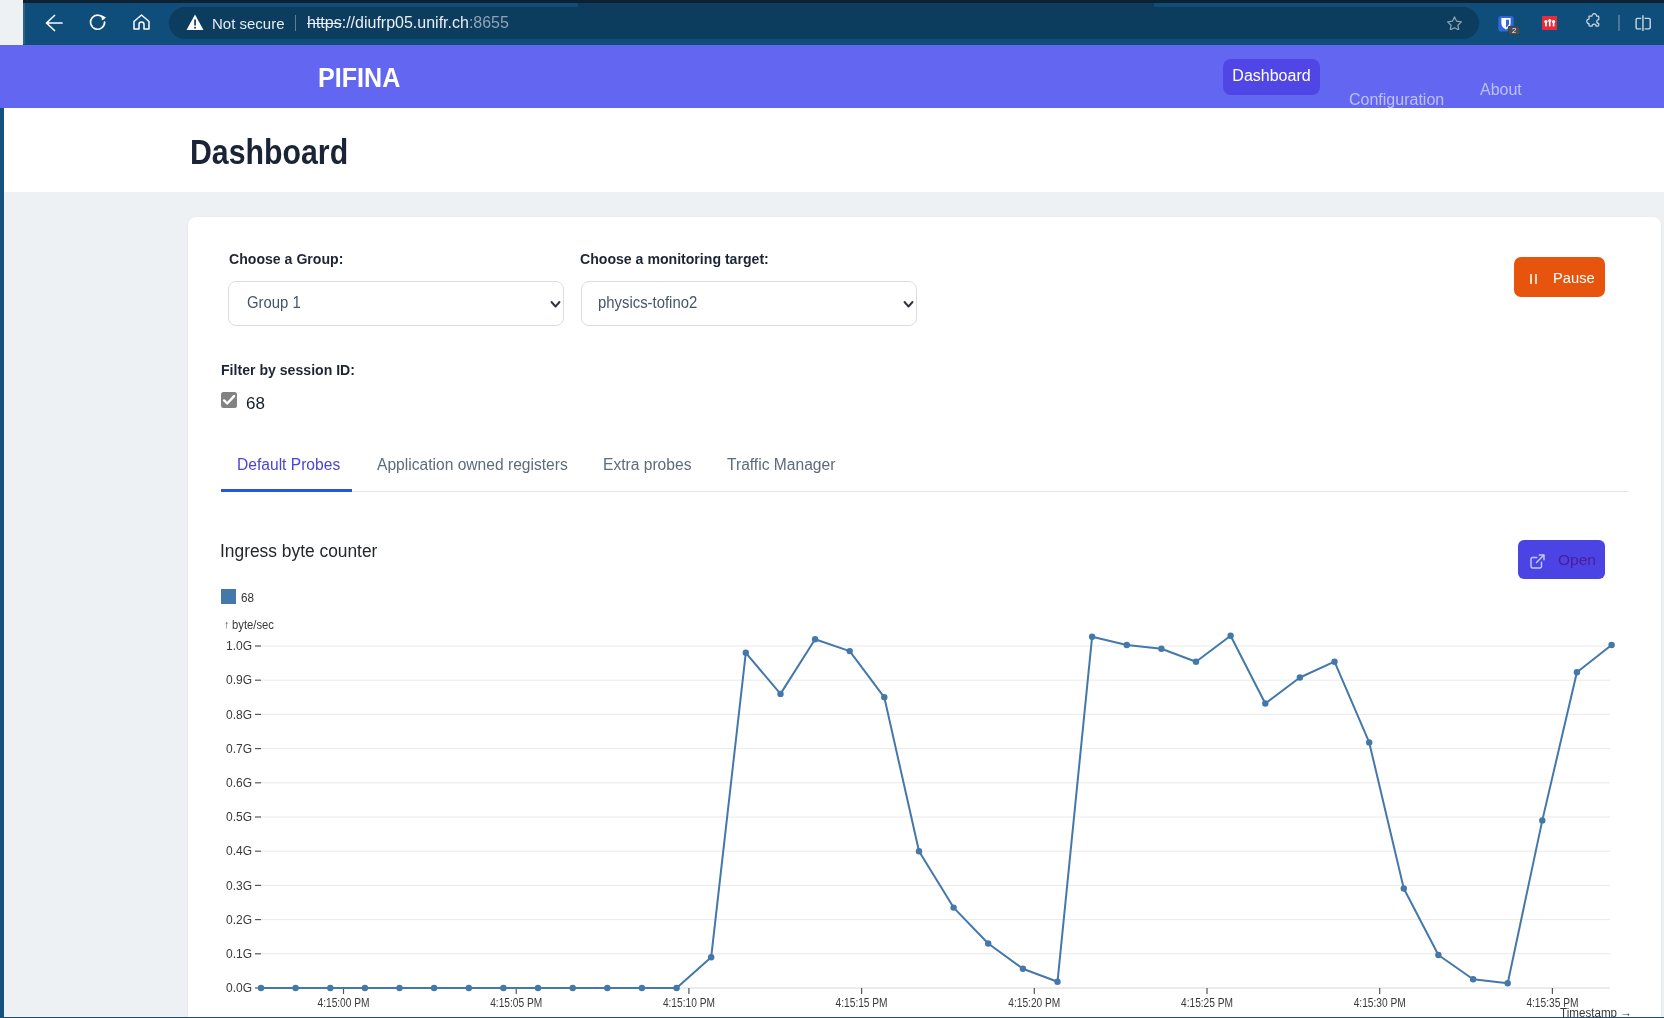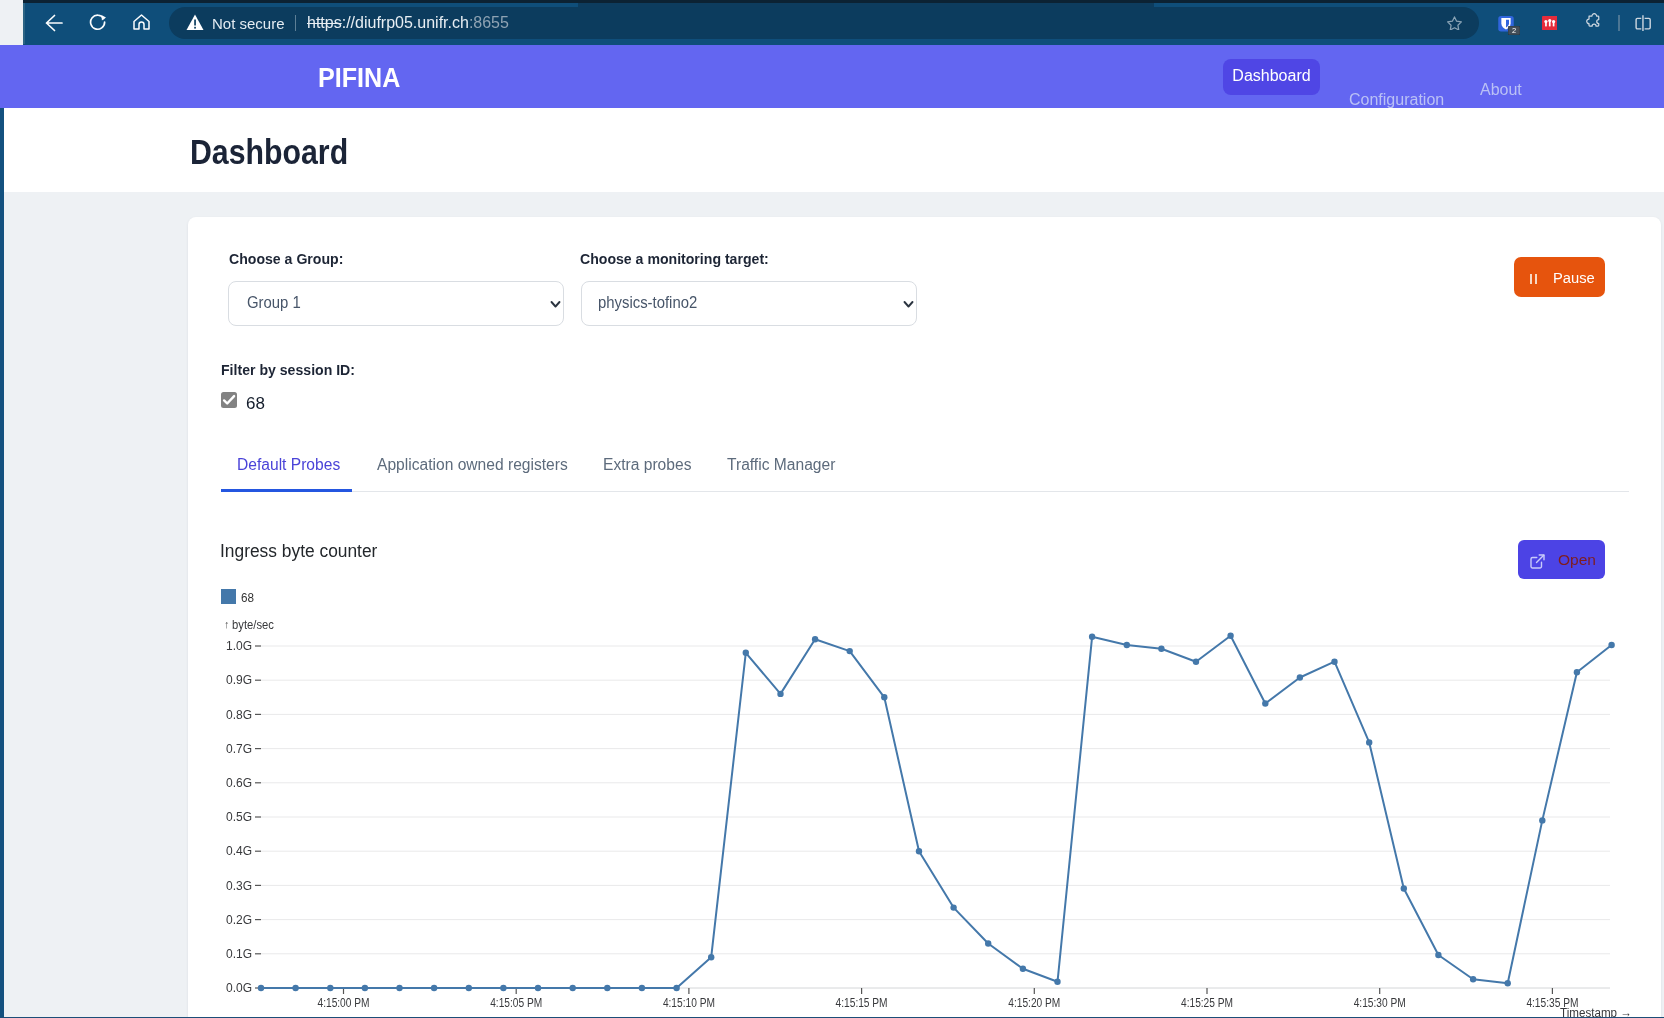--- a/index.html
+++ b/index.html
@@ -43,21 +43,21 @@
 #cb { position:absolute; left:221px; top:392px; width:16px; height:16px; background:#828282; border-radius:2.5px; }
 #cblbl { position:absolute; left:246px; top:393.5px; font-size:17px; color:#131c2b; }
 
 .tab { position:absolute; font-size:16px; color:#5d6b7c; transform:scaleX(0.975); transform-origin:left; }
 #tabactive { color:#4a43d8; }
 #tabline { position:absolute; left:221px; top:490.5px; width:1408px; height:1px; background:#e3e6ea; }
 #tabunderline { position:absolute; left:220.5px; top:489px; width:131px; height:3px; background:#2456e0; }
 
 #charttitle { position:absolute; left:220px; top:541px; font-size:18px; color:#23272b; transform:scaleX(0.965); transform-origin:left; }
 #openbtn { position:absolute; left:1518px; top:540px; width:87px; height:39px; background:#4c43e5; border-radius:6px; }
-#opentxt { position:absolute; left:1558px; top:551px; font-size:15.5px; color:#7f1d1d; }
+#opentxt { position:absolute; left:1558px; top:551px; font-size:15.5px; color:#4c1d95; }
 
 #legsq { position:absolute; left:221px; top:589px; width:15px; height:14.5px; background:#4478aa; }
 #legtxt { position:absolute; left:241px; top:589.5px; font-size:13px; color:#333; transform:scaleX(0.9); transform-origin:left; }
 #ylab { position:absolute; left:232px; top:617.5px; font-size:12.5px; color:#38393c; transform:scaleX(0.9); transform-origin:left; }
 #yarrow { position:absolute; left:224px; top:618px; font-size:11px; color:#555; }
 #tslab { position:absolute; left:1560px; top:1006px; font-size:12.5px; color:#38393c; transform:scaleX(0.93); transform-origin:left; }
 
 #chartsvg { position:absolute; left:0; top:580px; }
 
 #leftborder { position:absolute; left:0; top:108px; width:3.5px; height:910px; background:#14517f; }

